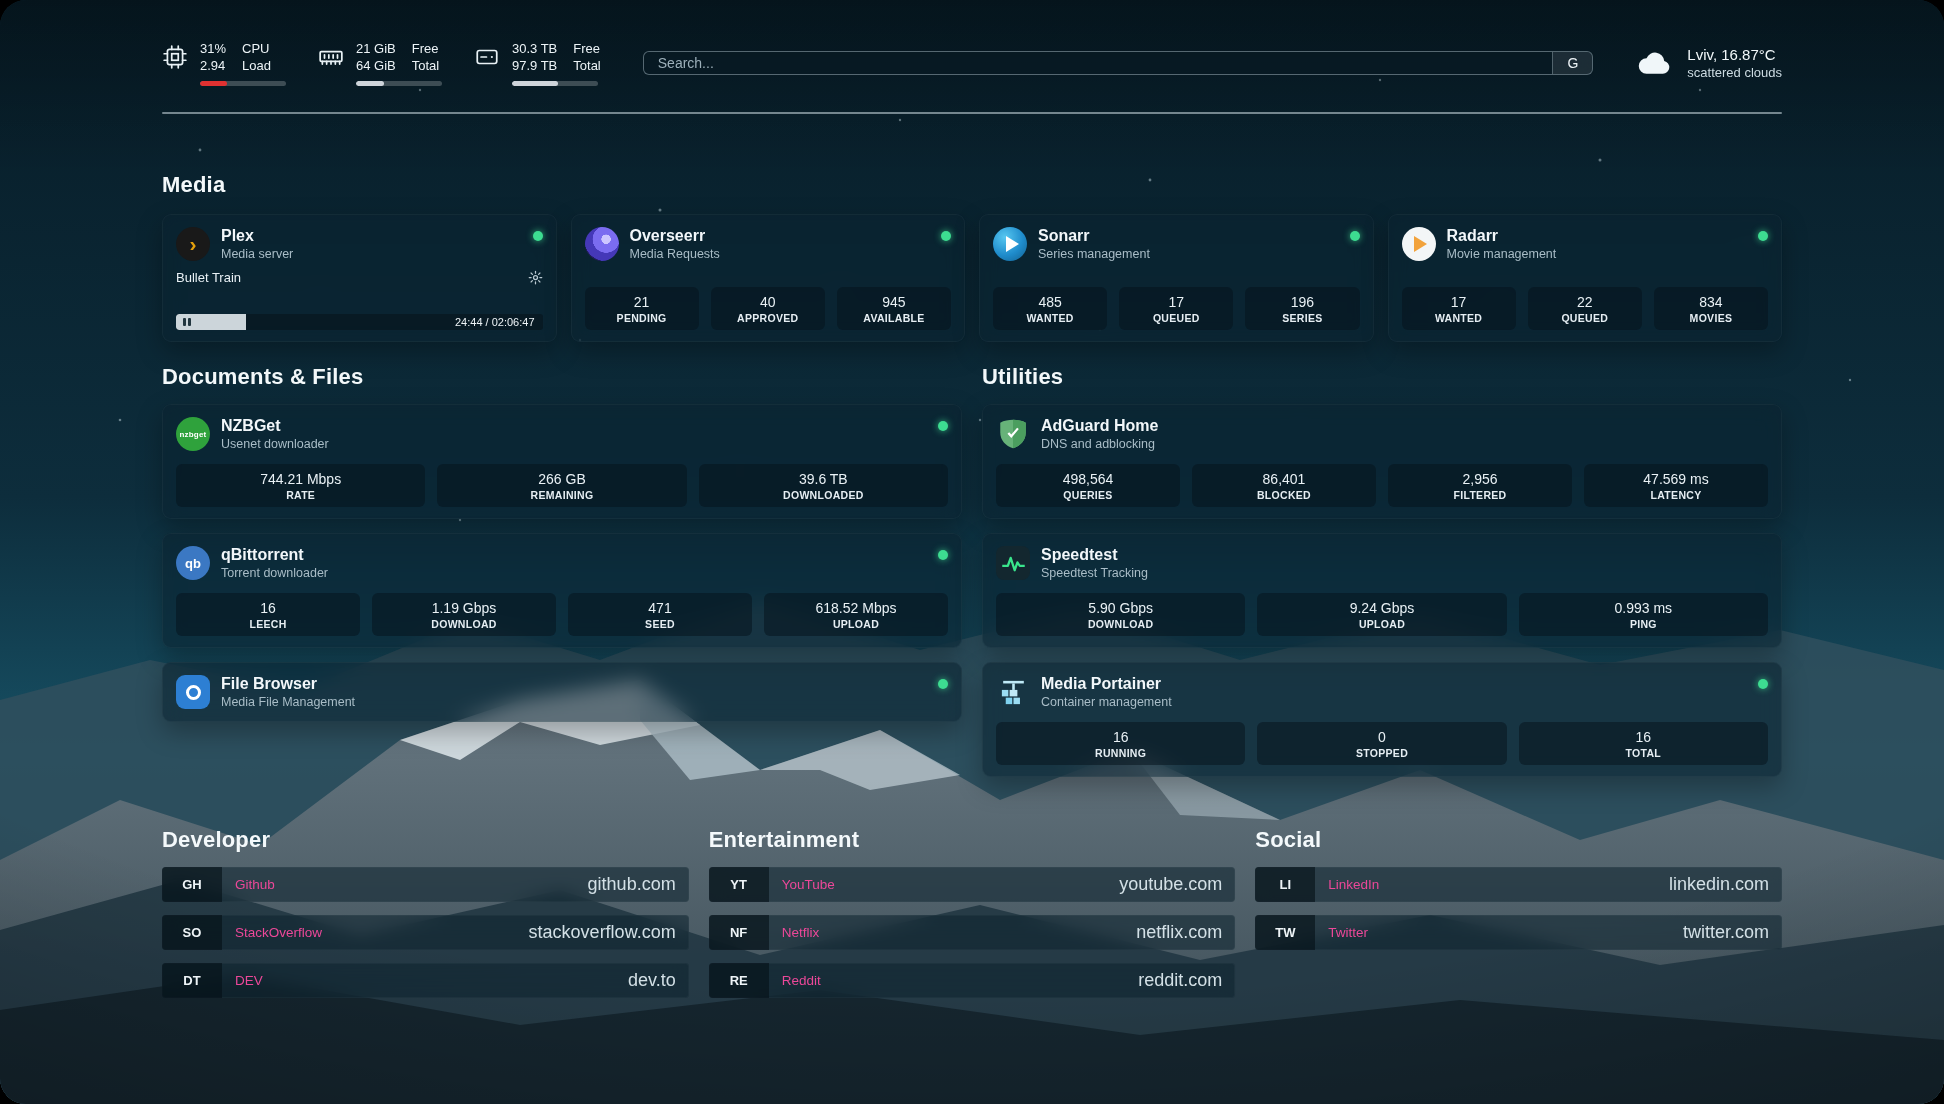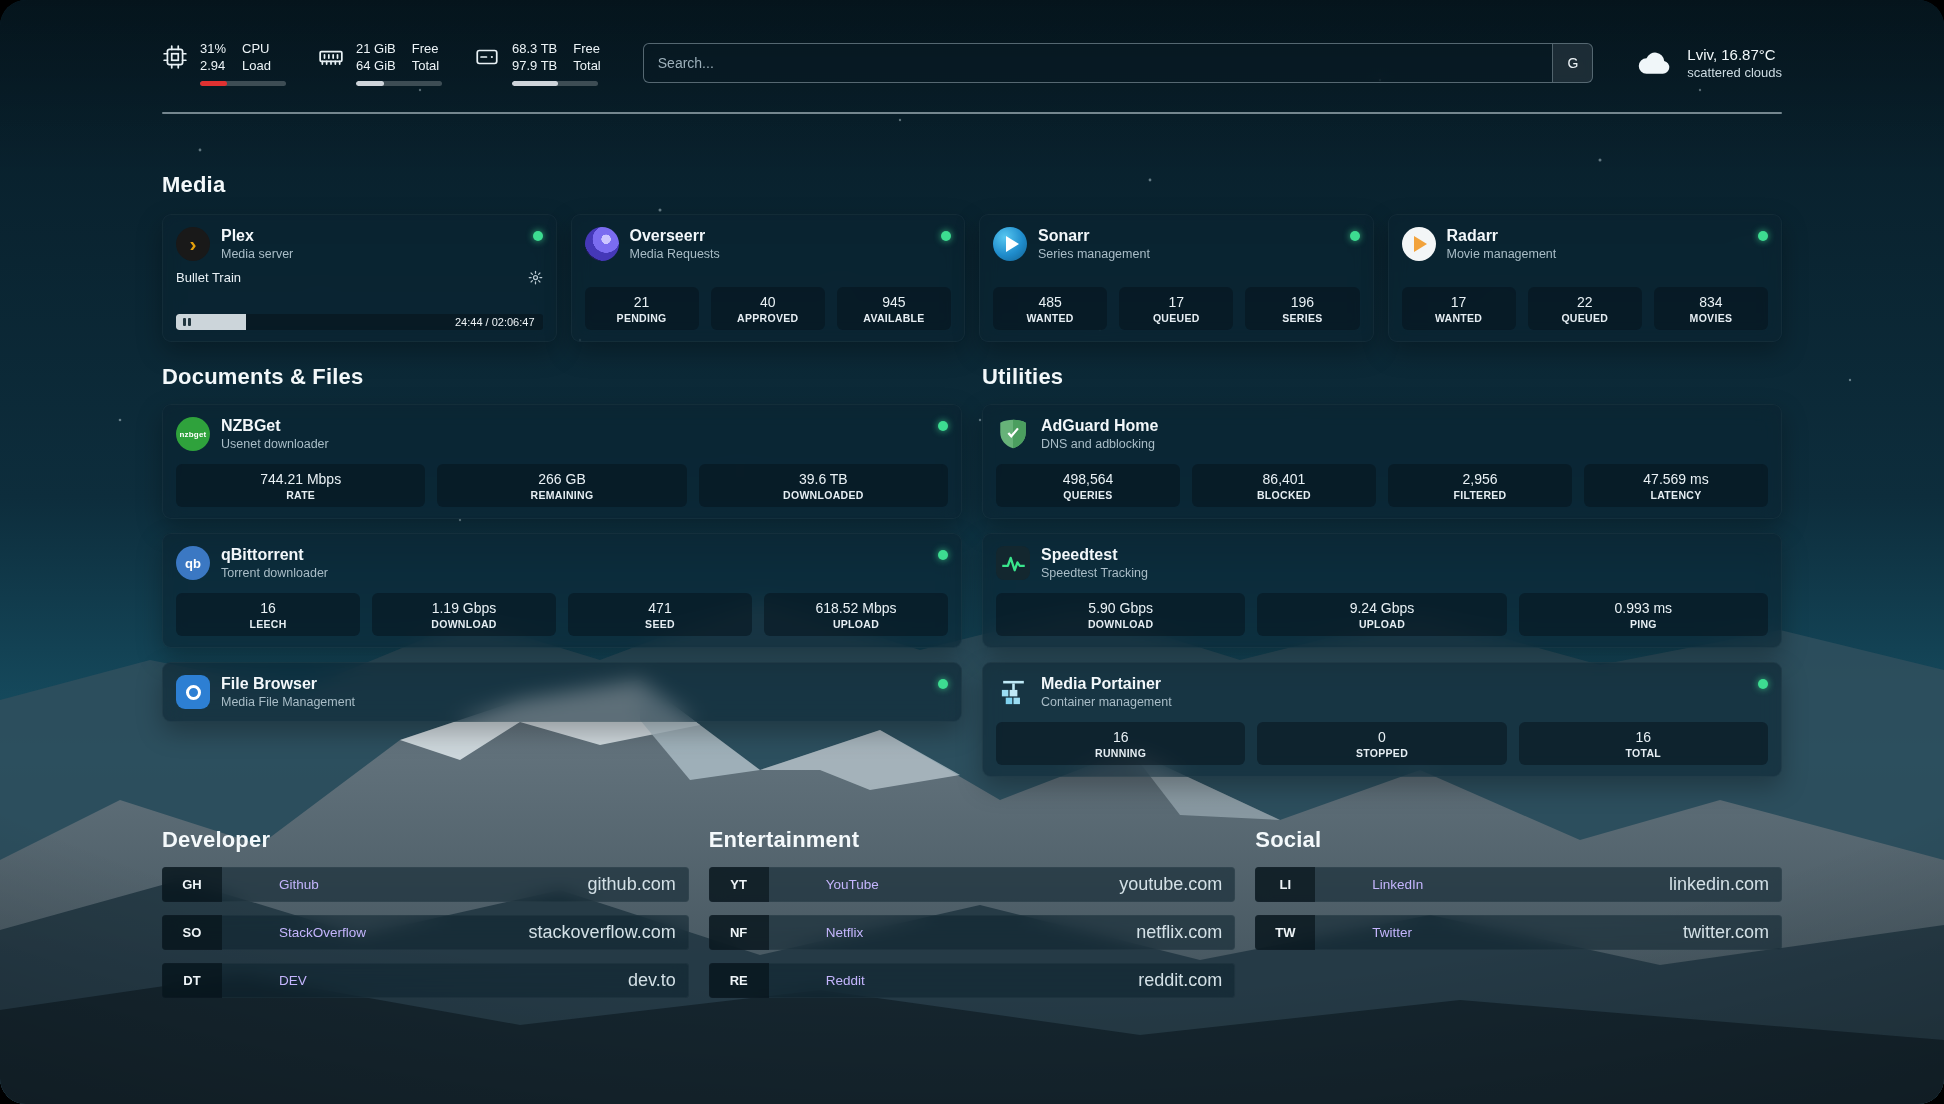--- a/index.html
+++ b/index.html
@@ -19,21 +19,21 @@
   .widgets { display:flex; gap:32px; }
   .widget { display:flex; flex-direction:column; gap:7px; }
   .widget-top { display:flex; align-items:center; gap:12px; }
   .widget-icon { color:#e9f2f6; display:flex; }
   .wgrid { display:grid; grid-template-columns:auto auto; column-gap:16px; row-gap:1px; }
   .wtxt { font-size:13px; color:#edf4f7; line-height:16px; white-space:nowrap; }
   .bar { height:5px; width:86px; margin-left:38px; border-radius:3px;
          background:rgba(255,255,255,0.22); overflow:hidden; }
   .bar-fill { height:100%; border-radius:3px; }
 
-  .search { flex:1; margin:0 42px; display:flex; align-items:center; height:40px;
+  .search { flex:1; margin:0 42px; display:flex; align-items:center; height:24px;
             background:rgba(8,26,36,0.5); border:1px solid rgba(205,225,235,0.4);
             border-radius:6px; backdrop-filter:blur(6px); }
   .search input { flex:1; background:transparent; border:none; outline:none;
             color:#e9f2f6; font-size:14px; padding:0 14px;
             font-family:"Liberation Sans","DejaVu Sans",sans-serif; }
   .search input::placeholder { color:#9db0ba; }
   .g-btn { width:40px; height:100%; display:flex; align-items:center; justify-content:center;
            border-left:1px solid rgba(205,225,235,0.3); background:rgba(255,255,255,0.09);
            border-radius:0 5px 5px 0; color:#eef4f7; font-size:14px; cursor:pointer; }
 
@@ -105,21 +105,21 @@
 
   
   .bookmarks { margin-top:50px; display:grid; grid-template-columns:repeat(3,1fr); gap:20px; }
   .bm-list { margin-top:14px; display:flex; flex-direction:column; gap:13px; }
   .bm-row { display:flex; align-items:center; height:35px; border-radius:4px;
             background:rgba(12,35,46,0.55); backdrop-filter:blur(8px); cursor:pointer;
             box-shadow:inset 0 0 0 1px rgba(255,255,255,0.03); }
   .bm-abbr { width:60px; height:100%; display:flex; align-items:center; justify-content:center;
              background:rgba(5,16,23,0.62); border-radius:4px 0 0 4px;
              color:#eef4f7; font-size:13px; font-weight:700; }
-  .bm-name { padding-left:13px; font-size:13.5px; color:#c4b5fd;margin-left:44px; }
+  .bm-name { padding-left:13px; font-size:13.5px; color:#ec4899; }
   .bm-url { margin-left:auto; padding-right:13px; font-size:18px; color:#d3e0e6; }
 </style>
 </head>
 <body>
 
 <div class="screen">
 
   <svg class="bg-art" viewBox="0 0 1944 1104" preserveAspectRatio="none">
     <defs>
       <linearGradient id="sky" x1="0" y1="0" x2="0" y2="1">
@@ -217,21 +217,21 @@
         <div class="widget">
           <div class="widget-top">
             <span class="widget-icon">
               <svg width="26" height="26" viewBox="0 0 24 24" fill="none" stroke="#e9f2f6" stroke-width="1.6" stroke-linecap="round">
                 <rect x="3" y="6" width="18" height="12" rx="2"></rect>
                 <circle cx="16.5" cy="12" r="1" fill="#e9f2f6" stroke="none"></circle>
                 <path d="M6.5 12h5"></path>
               </svg>
             </span>
             <div class="wgrid">
-              <span class="wtxt">68.3 TB</span>
+              <span class="wtxt">30.3 TB</span>
               <span class="wtxt">Free</span>
               <span class="wtxt">97.9 TB</span>
               <span class="wtxt">Total</span>
             </div>
           </div>
           <div class="bar">
               <div class="bar-fill" id="disk-fill" style="width: 54%; background: rgb(206, 212, 218);"></div>
             </div>
         </div>
       </div>

